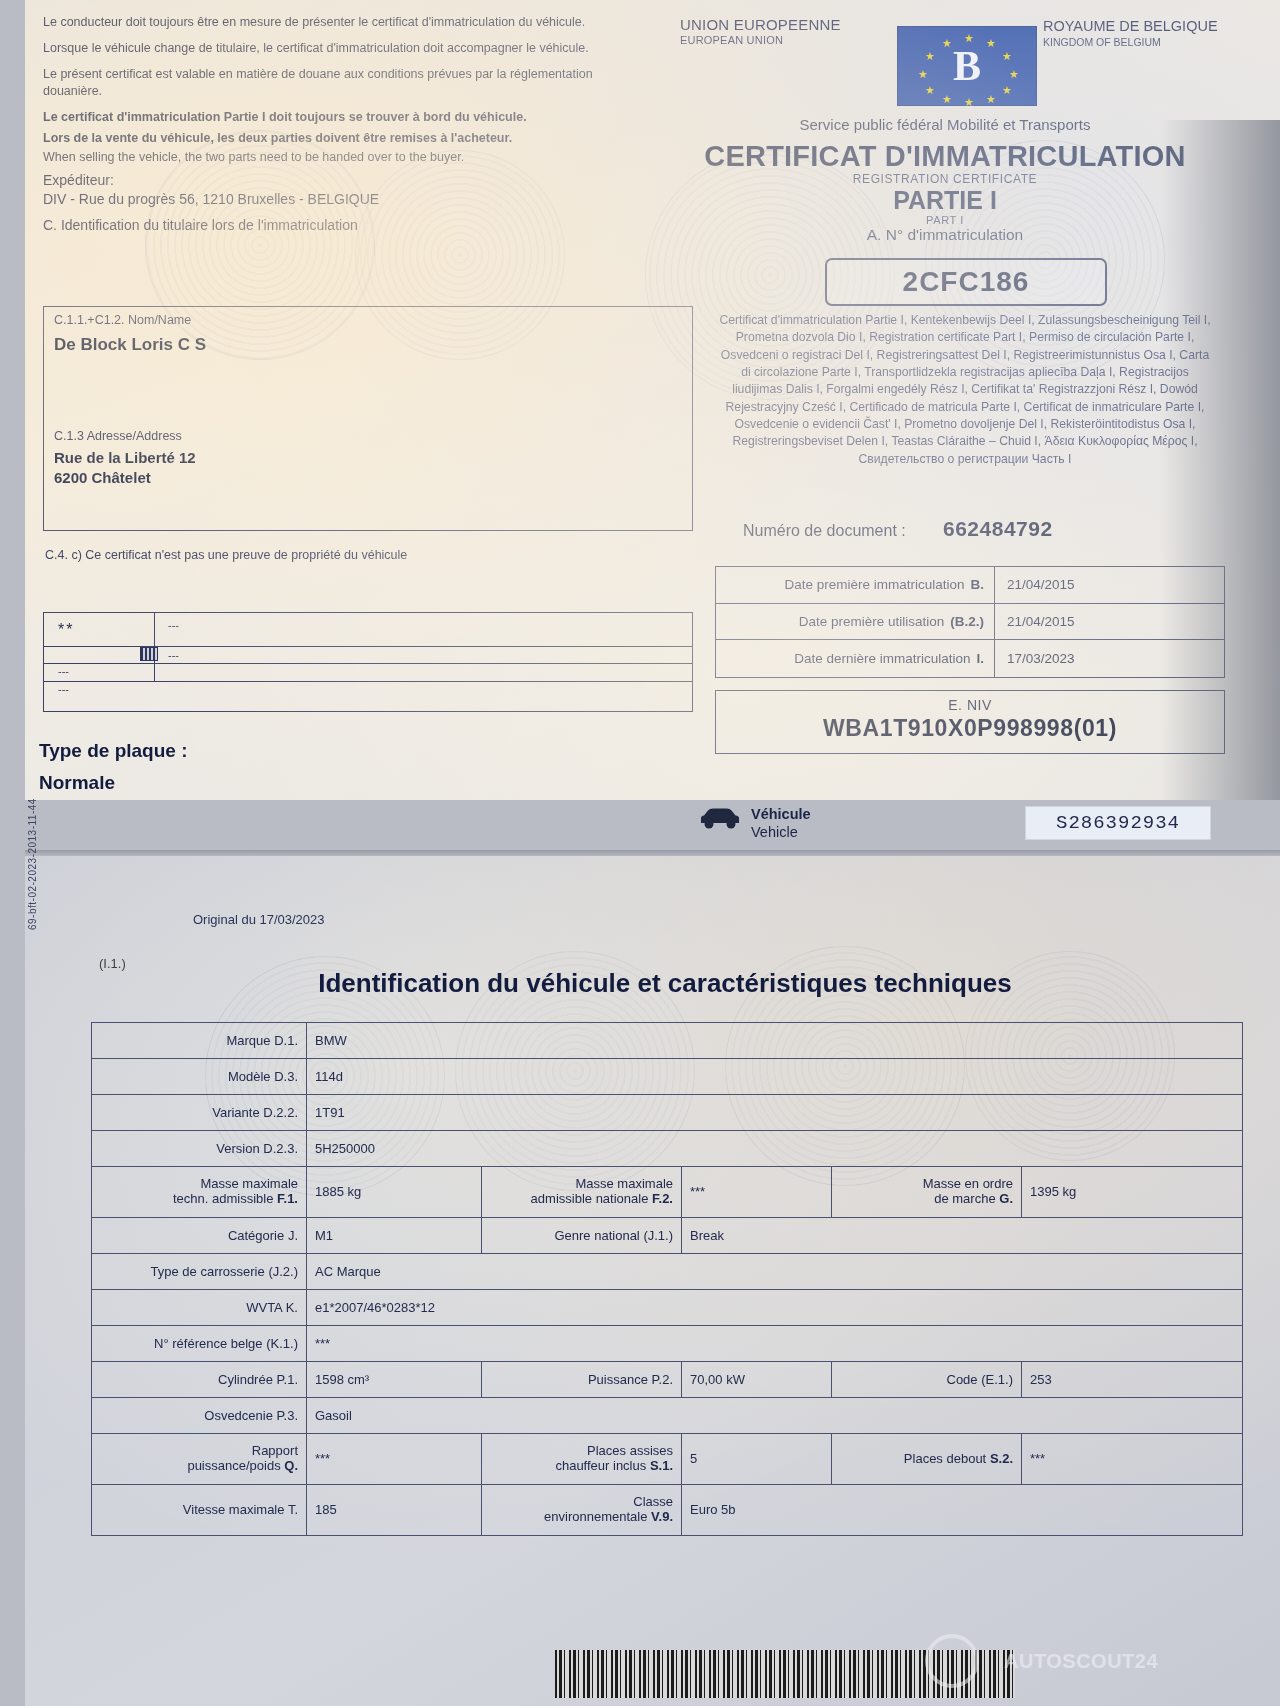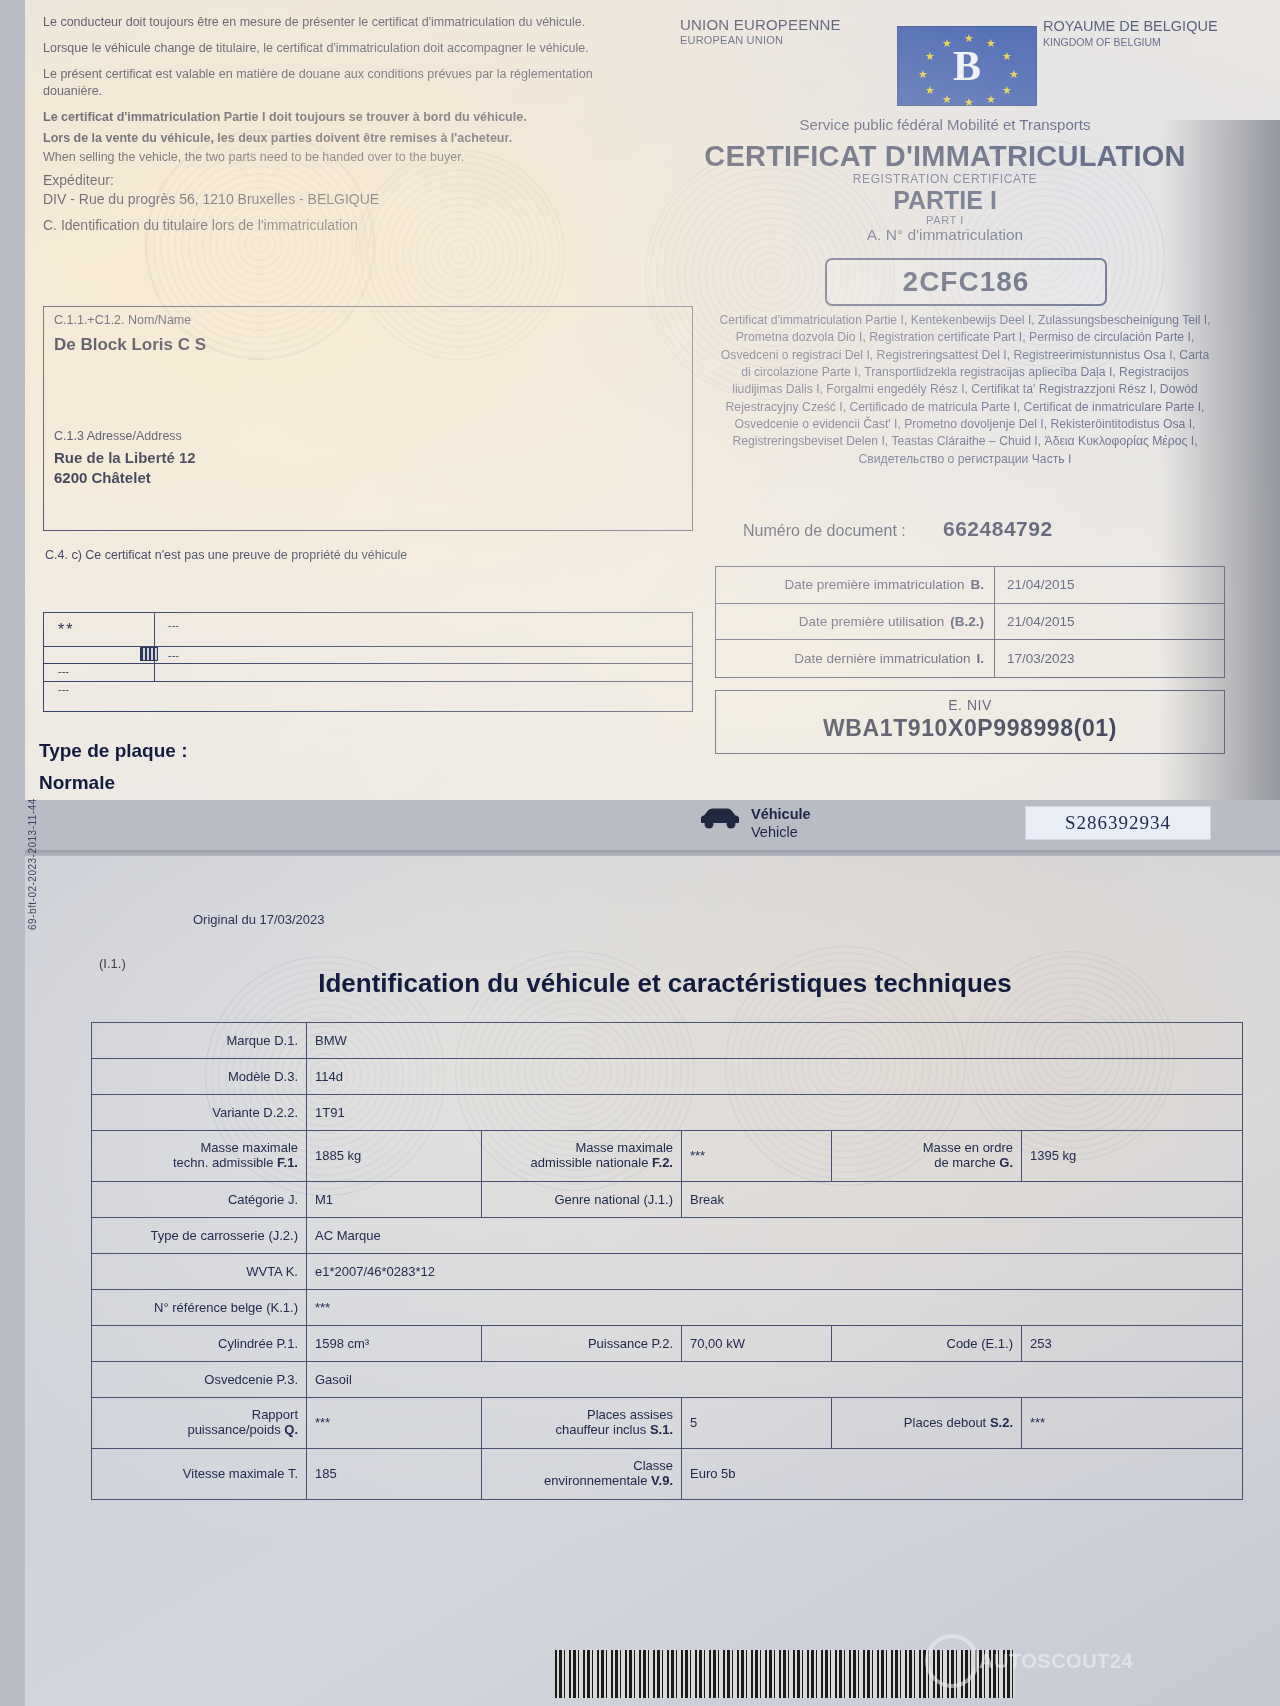--- a/index.html
+++ b/index.html
@@ -103,21 +103,21 @@
   .niv-val { text-align:center; font-size: 23px; font-weight:bold; color:#0f1838; margin-top: 2px; letter-spacing:.6px;}
 
   .veh-ico { position:absolute; left: 672px; top: 805px; width: 46px; height: 26px; }
   .veh-lab { position:absolute; left: 726px; top: 805px; font-size: 14.5px; color:#1d2547; font-weight:bold; line-height:1.25;}
   .veh-lab span { display:block; font-weight:normal; }
   .sticker {
     position:absolute; left: 1000px; top: 806px; width: 186px; height: 34px;
     background: #e9eef6; border:1px solid #cfd6e2;
     display:flex; align-items:center; justify-content:center;
     font-size: 19px; color:#232b4e; letter-spacing:1px;
-    font-family:Liberation Serif, serif;
+    font-family:Liberation Mono, monospace;
   }
 
   
   .exp-lab { font-size:14px; color:#1d2547; margin-top: 6px;}
   .exp-val { font-size:14px; color:#1d2547; margin-top: 3px;}
   .sec-c   { font-size:14px; color:#1d2547; margin-top: 10px;}
   .holder-box {
     position:absolute; left: 18px; top: 306px; width: 650px; height: 225px;
     border: 1.2px solid #3a4166;
     padding: 6px 10px;
@@ -188,21 +188,21 @@
   .two-line { display:block; line-height: 1.15; }
 
   .barcode {
     position:absolute; left: 530px; top: 1650px; width: 460px; height: 48px;
     background: repeating-linear-gradient(90deg,
       #1c1c1c 0 2px, #d9d9d9 2px 4px, #1c1c1c 4px 7px, #d9d9d9 7px 9px,
       #1c1c1c 9px 10px, #d9d9d9 10px 14px);
   }
   .wm {
     position:absolute; left: 900px; top: 1626px; width: 300px; height: 70px;
-    display:flex; align-items:center; gap:0; opacity:.55;
+    display:flex; align-items:center; gap:25px; opacity:.55;
   }
   .wm .ring {
     width: 54px; height: 54px; border-radius:50%; border:4px solid #eef0f4;
   }
   .wm .txt { color:#f2f4f8; font-size: 20px; font-weight:bold; letter-spacing:.5px;}
   .edge-right {
     position:absolute; right: 0; top: 120px; width: 120px; height: 680px;
     background: linear-gradient(90deg, rgba(150,152,160,.0), rgba(120,124,135,.75));
   }
 </style>
@@ -357,20 +357,24 @@
       <td class="val" colspan="5">BMW</td>
     </tr>
     <tr>
       <td class="lab"><span>Modèle</span> <span class="code">D.3.</span></td>
       <td class="val" colspan="5">114d</td>
     </tr>
     <tr>
       <td class="lab"><span>Variante</span> <span class="code">D.2.2.</span></td>
       <td class="val" colspan="5">1T91</td>
     </tr>
+    <tr>
+      <td class="lab"><span>Version</span> <span class="code">D.2.3.</span></td>
+      <td class="val" colspan="5">5H250000</td>
+    </tr>
 
     <tr style="height:46px">
       <td class="lab">
         <span class="two-line">Masse maximale</span>
         <span class="two-line"><span>techn. admissible</span> <b>F.1.</b></span>
       </td>
       <td class="val" style="width:175px">1885 kg</td>
       <td class="lab2">
         <span class="two-line">Masse maximale</span>
         <span class="two-line"><span>admissible nationale</span> <b>F.2.</b></span>

